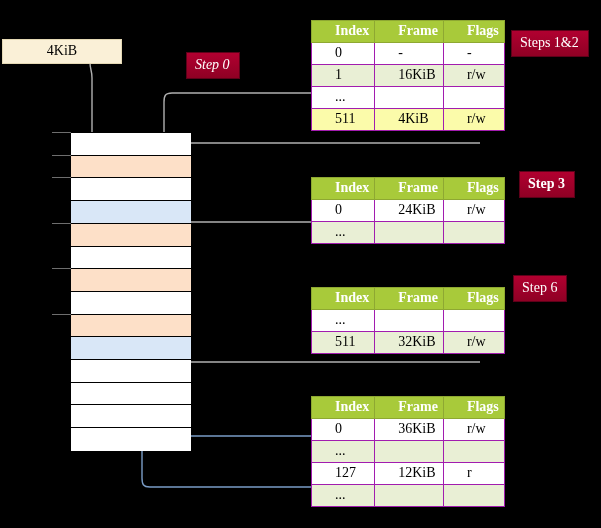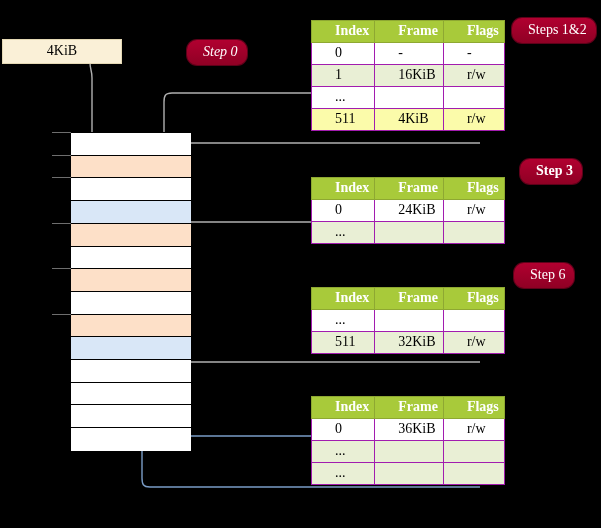--- a/index.html
+++ b/index.html
@@ -17,25 +17,26 @@
 
   
   .badge {
     position: absolute;
     background: #a4002a;
     background-image: linear-gradient(#b10030, #8f0024);
     color: #ffffff;
     font-family: "Liberation Serif", "DejaVu Serif", serif;
     font-size: 14px;
     line-height: 1;
-    padding: 5px 9px 6px 16px;
-    border-radius: 10px;
+    padding: 5px 9px 6px 8px;
+    border-radius: 0;
     white-space: nowrap;
     text-align: center;
     box-shadow: 0 0 0 1px #5e0019;
+    margin-top: 13px;
   }
 
   
   .sizebox {
     position: absolute;
     background: #faf0d7;
     border: 1px solid #e4d8b4;
     font-size: 14px;
     text-align: center;
     line-height: 21px;
@@ -283,20 +284,25 @@
           <tr class="plain">
             <td class="c-index">0</td>
             <td class="c-frame">36KiB</td>
             <td class="c-flags">r/w</td>
           </tr>
           <tr class="alt">
             <td class="c-index">...</td>
             <td class="c-frame"></td>
             <td class="c-flags"></td>
           </tr>
+          <tr class="plain">
+            <td class="c-index">127</td>
+            <td class="c-frame">12KiB</td>
+            <td class="c-flags">r</td>
+          </tr>
           <tr class="alt">
             <td class="c-index">...</td>
             <td class="c-frame"></td>
             <td class="c-flags"></td>
           </tr>
         </tbody>
       </table>
     </div>
 
 </div>

